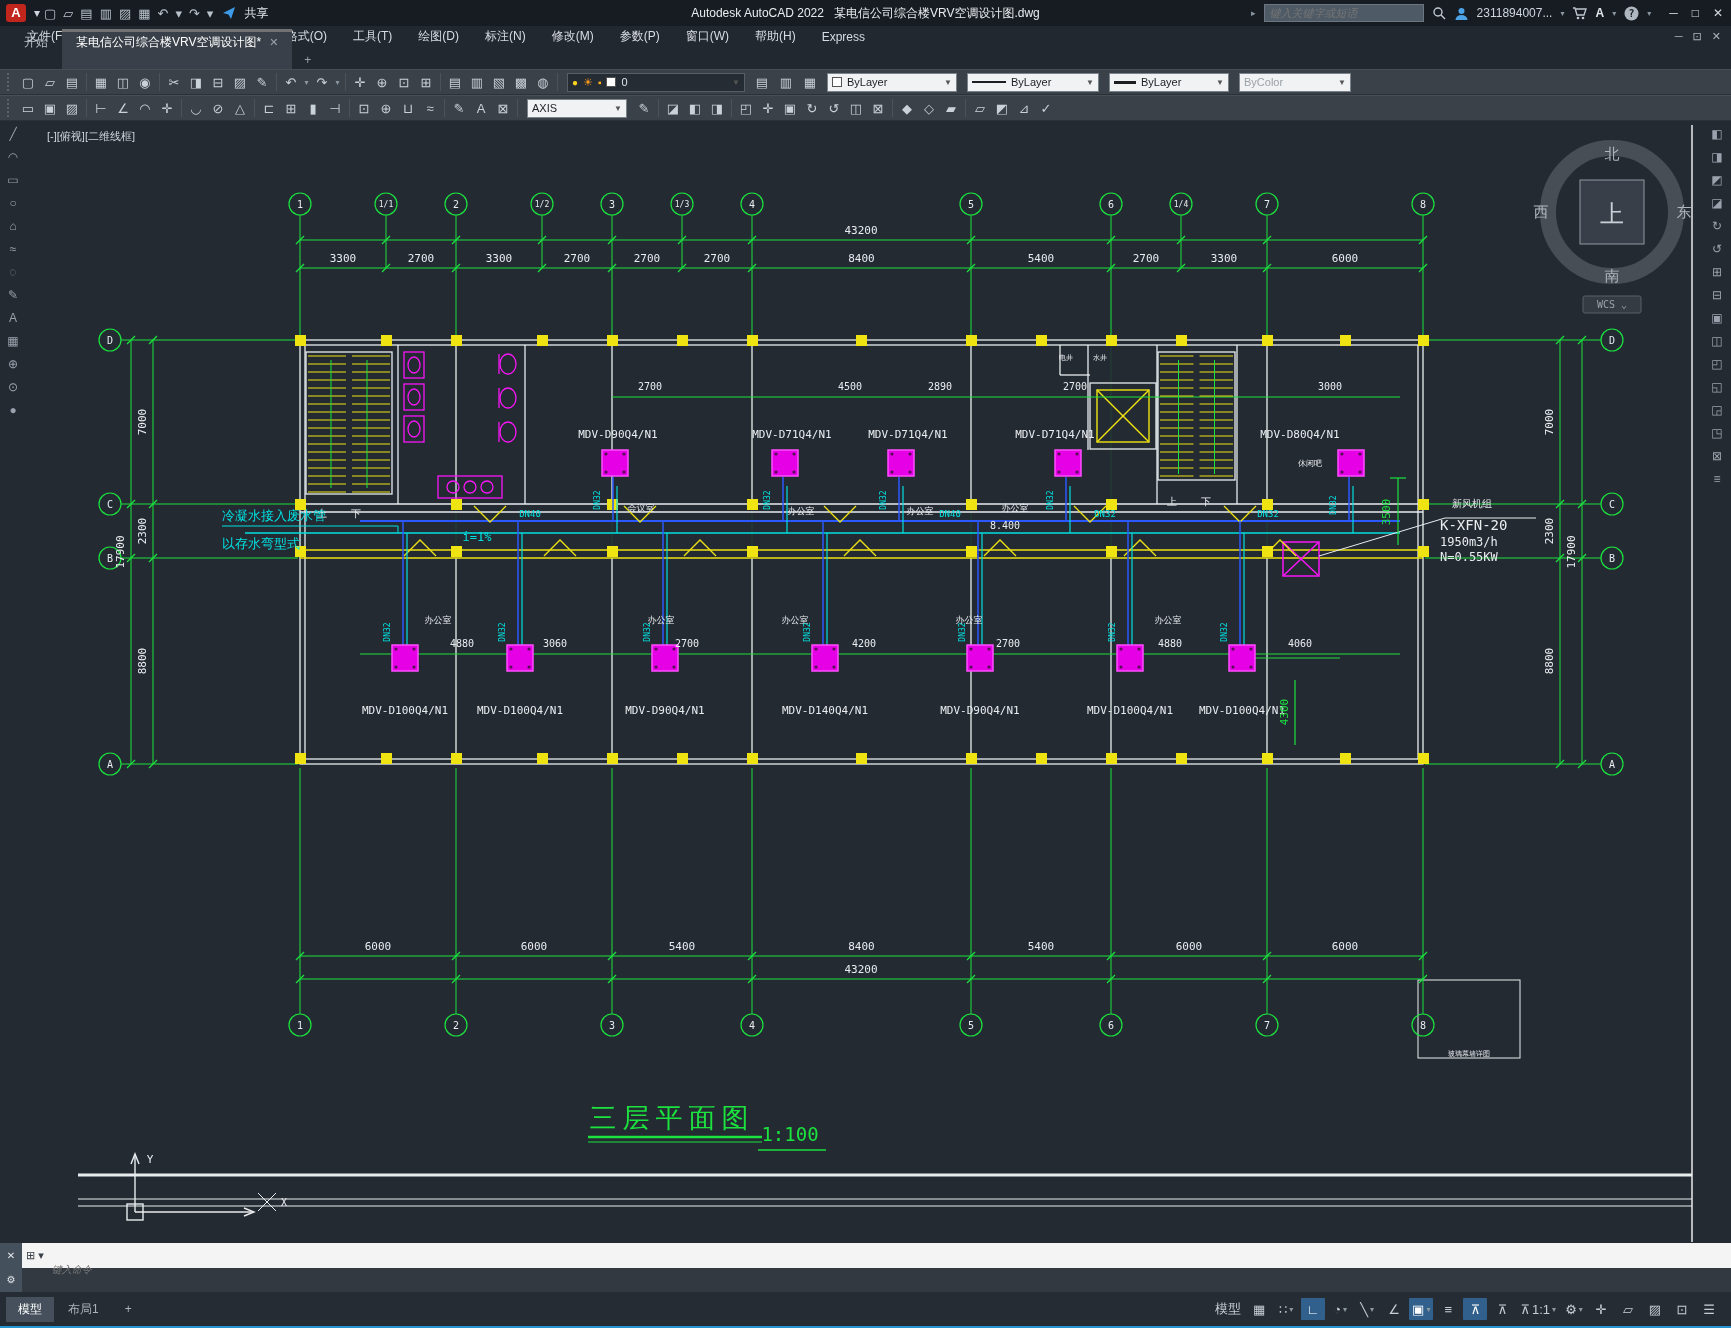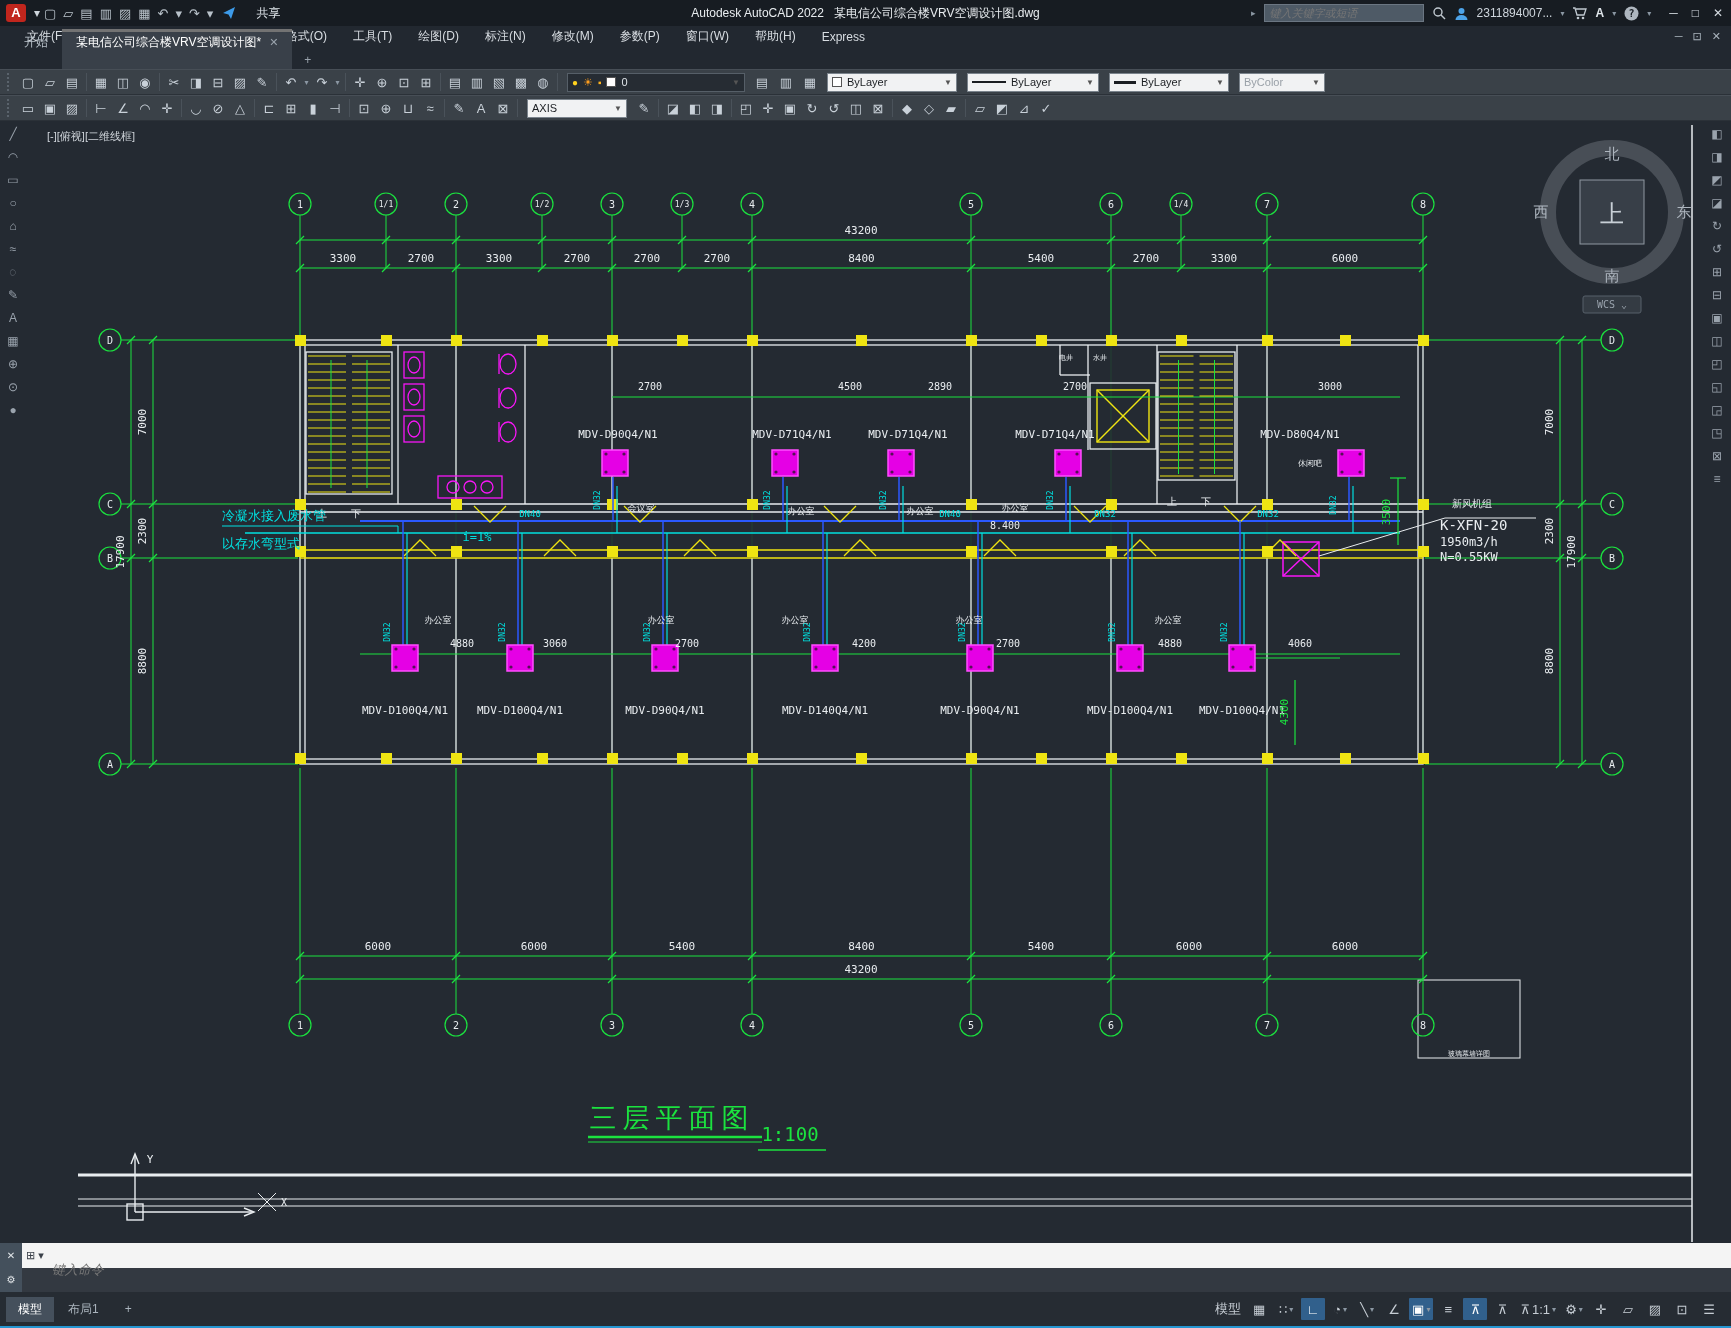--- a/index.html
+++ b/index.html
@@ -3,21 +3,21 @@
 <meta charset="utf-8">
 <style>
   html,body{margin:0;padding:0;background:#10141a;}
   *{box-sizing:border-box;font-family:"Liberation Sans",sans-serif;}
   #app{position:relative;width:1731px;height:1328px;overflow:hidden;background:#242a32;}
   
   .titlebar{height:26px;background:#171c22;display:flex;align-items:center;color:#cfd6dd;font-size:12px;position:relative;}
   .alogo{width:20px;height:18px;background:#c1261d;color:#fff;font-weight:bold;text-align:center;line-height:18px;border-radius:3px;margin:0 4px 0 6px;font-size:13px;}
   .qat{display:flex;align-items:center;gap:7px;margin-left:4px;}
   .qat .ic{color:#b9c2ca;font-size:13px;cursor:default;}
-  .share{display:flex;align-items:center;gap:20px;margin-left:10px;color:#dfe5ea;}
+  .share{display:flex;align-items:center;gap:8px;margin-left:10px;color:#dfe5ea;}
   .share svg{display:block;}
   .tb-center{position:absolute;left:0;right:0;text-align:center;pointer-events:none;color:#e8ecef;}
   .tb-right{margin-left:auto;display:flex;align-items:center;gap:8px;padding-right:8px;}
   .searchbox{width:160px;height:18px;background:#4e5a66;border:1px solid #6b7682;color:#c3ccd4;font-style:italic;font-size:11px;padding:0 5px;}
   .winbtns{display:flex;gap:14px;font-size:12px;color:#d5dbe1;margin-left:10px;}
   
   .menubar{height:21px;background:#222830;display:flex;align-items:center;color:#d8dde2;font-size:12px;padding-left:14px;gap:0;}
   .mi{padding:0 13px;cursor:default;white-space:nowrap;}
   .docbtns{margin-left:auto;display:flex;gap:10px;padding-right:10px;color:#aab4bd;font-size:11px;}
   
@@ -46,21 +46,21 @@
   .strip{position:absolute;top:6px;display:flex;flex-direction:column;gap:9px;z-index:3;color:#9aa3ad;font-size:12px;text-align:center;}
   .strip.left{left:2px;width:22px;}
   .strip.right{right:2px;width:24px;}
   svg text{font-family:"DejaVu Sans Mono","Liberation Sans",monospace;}
   
   .cmd{height:49px;background:#333941;position:relative;display:flex;flex-direction:column;}
   .cmdstrip{position:absolute;left:0;top:0;width:22px;height:49px;background:#44505c;color:#e3e7ea;display:flex;flex-direction:column;align-items:center;justify-content:space-around;font-size:10px;}
   .cmdhist{height:24px;line-height:24px;color:#e3e7ea;font-size:13px;padding-left:30px;white-space:nowrap;}
   .cmdinput{height:25px;background:#f4f4f4;display:flex;align-items:center;padding-left:26px;gap:6px;}
   .cmdinput .pic{color:#3a4049;font-size:11px;}
-  .cmdinput input{border:none;outline:none;background:transparent;font-size:13px;font-style:italic;color:#777;width:600px;margin-top:28px;}
+  .cmdinput input{border:none;outline:none;background:transparent;font-size:10px;font-style:italic;color:#777;width:600px;margin-top:28px;}
   
   .status{height:36px;background:#262c33;display:flex;align-items:center;position:relative;padding:0 6px 2px 6px;}
   .ltabs{display:flex;align-items:center;gap:2px;font-size:12px;color:#aab4bd;height:100%;}
   .ltab{padding:4px 12px;}
   .ltab.active{background:#45505c;color:#fff;}
   .sicons{margin-left:auto;display:flex;align-items:center;gap:3px;font-size:13px;color:#c6cdd4;padding-right:4px;}
   .sic{min-width:24px;height:22px;display:flex;align-items:center;justify-content:center;gap:2px;padding:0 3px;border-radius:1px;white-space:nowrap;}
   .sic.hl{background:#31608c;color:#fff;}
   .sic .dd{font-size:8px;color:#8b97a3;}
   .bluebar{position:absolute;left:0;bottom:0;width:100%;height:2px;background:#2596d1;}
@@ -209,21 +209,21 @@
     <div class="combo" style="width:132px">
       <span class="ln"></span>
       <span>ByLayer</span>
       <span class="car">▼</span>
     </div>
     <div class="combo" style="width:120px">
       <span class="ln" style="width:22px;height:3px"></span>
       <span>ByLayer</span>
       <span class="car">▼</span>
     </div>
-    <div class="combo dis" style="width:86px">
+    <div class="combo dis" style="width:112px">
       <span>ByColor</span>
       <span class="car">▼</span>
     </div>
   </div>
 
   <div class="tbrow" id="tb2">
     <div class="grip"></div>
     <span id="tb2a" style="display:flex;align-items:center">
         <span class="ic">▭</span>
         <span class="ic">▣</span>

